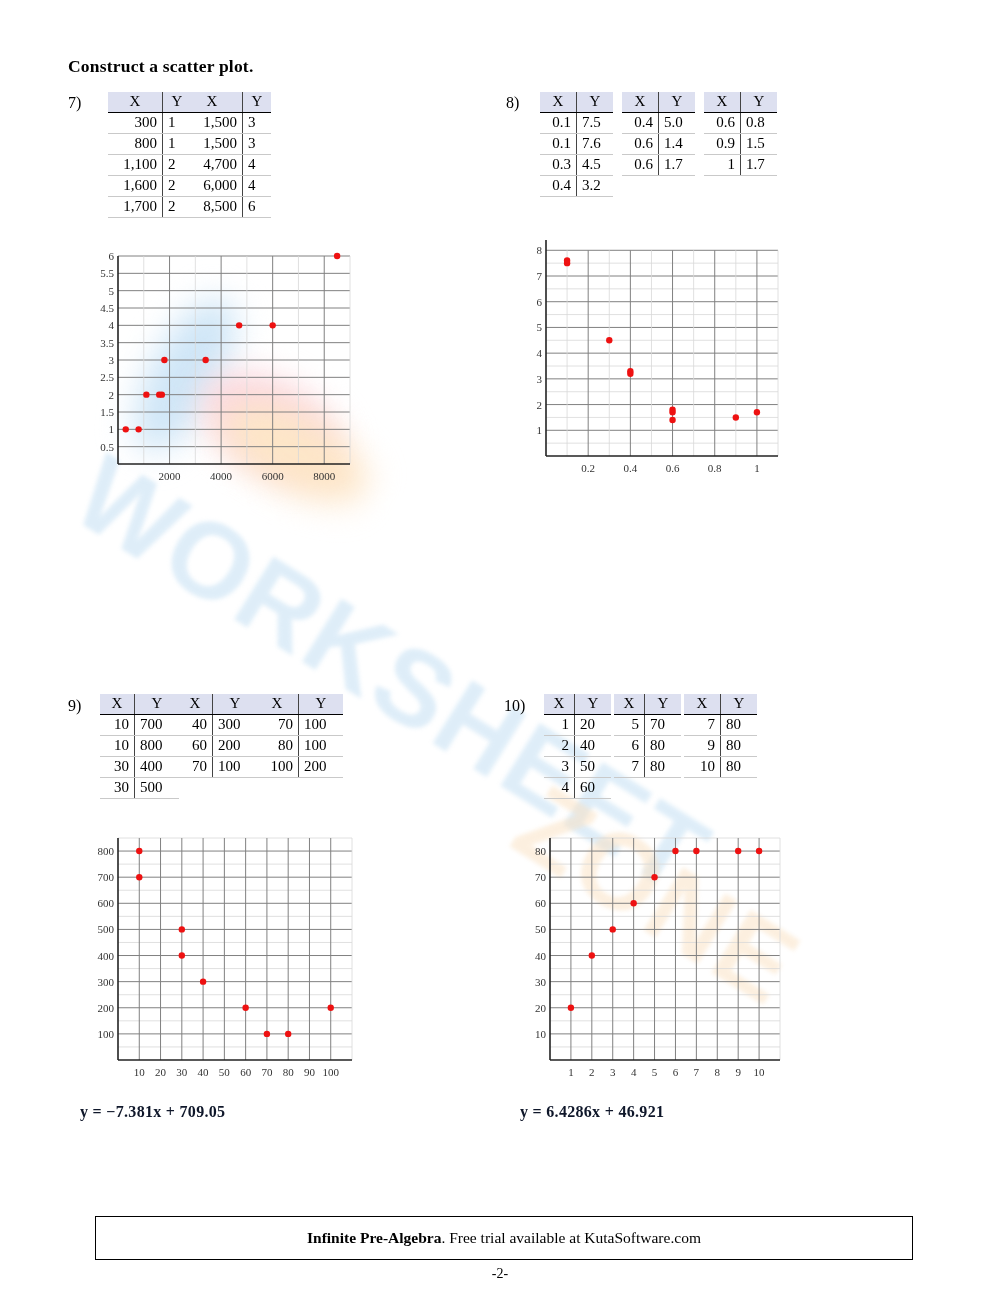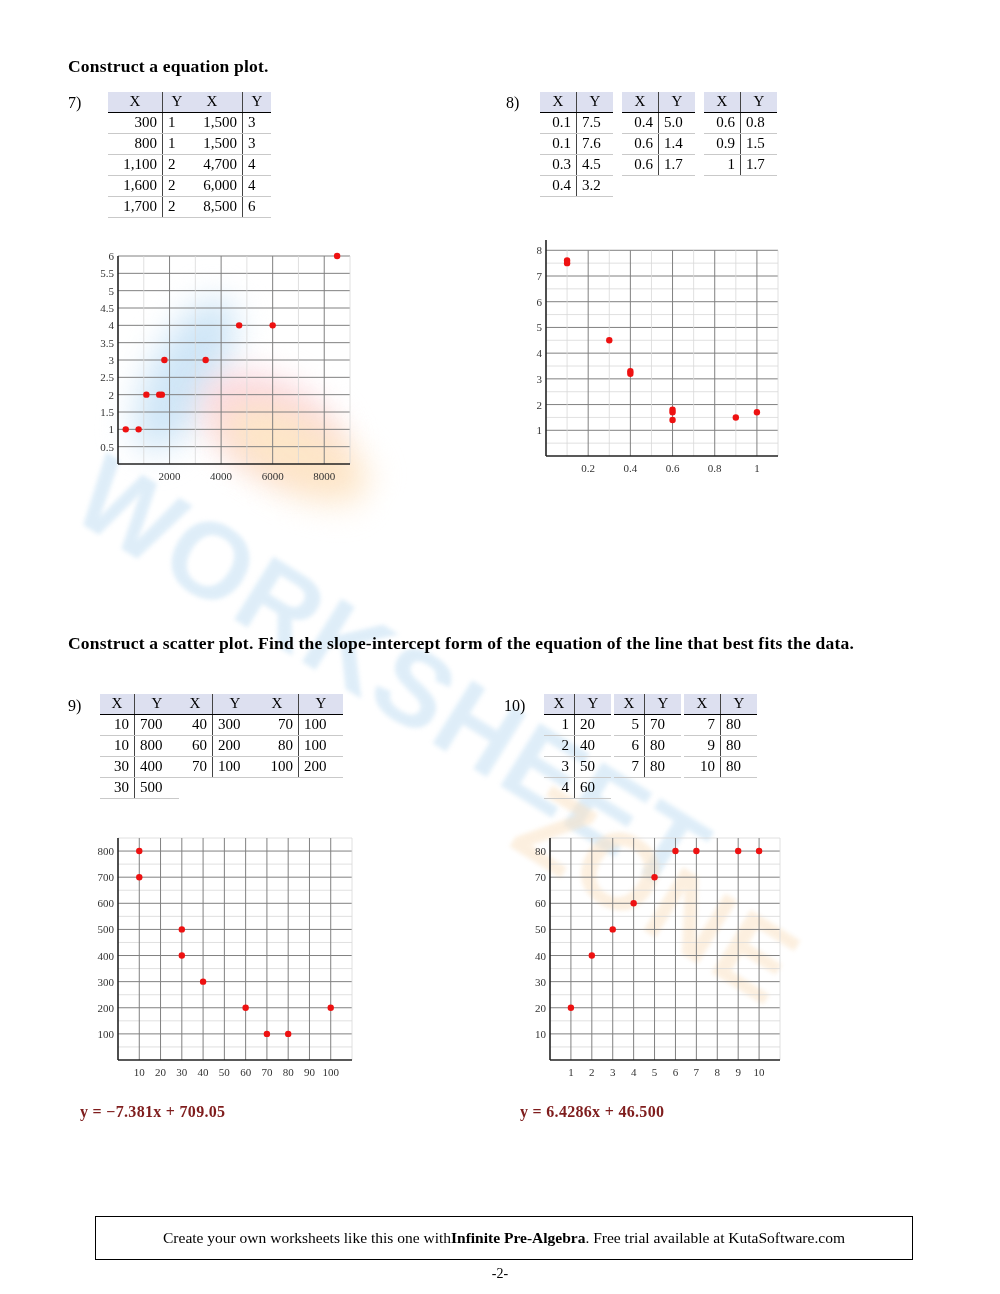--- a/index.html
+++ b/index.html
@@ -30,40 +30,40 @@
   .tbl th.cx,.tbl td.cx{border-right:1.4px solid #444;}
   .tbl td.cy{text-align:left;}
   .tbl th.cy{text-align:center;}
 
   
   .plot{position:absolute;}
   .plot svg{display:block;}
   .axlabel{font-family:"Liberation Serif",serif;font-size:11px;fill:#333;}
 
   
-  .answer{position:absolute;color:#7f1d1d;font-weight:700;font-size:16px;letter-spacing:.3px;}
+  .answer{position:absolute;color:#0f172a;font-weight:700;font-size:16px;letter-spacing:.3px;}
 
   
   .footbox{position:absolute;left:95px;top:1216px;width:816px;height:42px;border:1.6px solid #000;
            display:flex;align-items:center;justify-content:center;font-size:15.5px;}
   .footbox b{font-weight:700;text-align:center;}
   .pageno{position:absolute;left:0;right:0;top:1266px;text-align:center;font-size:14px;}
 </style>
 </head>
 <body>
 
 <div class="page">
 
   <div class="blob" style="left:150px;top:290px;width:70px;height:170px;background:#cfe6f7;transform:rotate(28deg);"></div>
   <div class="blob" style="left:195px;top:380px;width:150px;height:90px;background:#fbd7de;transform:rotate(28deg);"></div>
   <div class="blob" style="left:215px;top:415px;width:160px;height:75px;background:#fde6c8;transform:rotate(28deg);"></div>
   <div class="wm wm1">WORKSHEET</div>
   <div class="wm wm2">ZONE</div>
 
-  <div class="heading" style="left:68px;top:55px;width:600px;">Construct a equation plot.</div>
+  <div class="heading" style="left:68px;top:55px;width:600px;">Construct a scatter plot.</div>
 
   <div class="pnum" style="left:68px;top:94px;">7)</div>
   <table class="tbl" style="left:108px;top:92px;">
     <thead>
         <tr>
       <th class="cx" style="min-width:44px">X</th>
       <th class="cy" style="min-width:18px">Y</th>
     </tr>
       </thead>
     <tbody>
@@ -294,21 +294,20 @@
         <circle cx="112.36363636363636" cy="143.71428571428572" r="3.2" fill="#ee1111"></circle>
         <circle cx="112.36363636363636" cy="141.14285714285717" r="3.2" fill="#ee1111"></circle>
         <circle cx="154.54545454545453" cy="190" r="3.2" fill="#ee1111"></circle>
         <circle cx="154.54545454545453" cy="182.28571428571428" r="3.2" fill="#ee1111"></circle>
         <circle cx="154.54545454545453" cy="179.71428571428572" r="3.2" fill="#ee1111"></circle>
         <circle cx="217.8181818181818" cy="187.42857142857144" r="3.2" fill="#ee1111"></circle>
         <circle cx="238.9090909090909" cy="182.28571428571428" r="3.2" fill="#ee1111"></circle>
       </svg>
     </div>
 
-  <div class="heading" style="left:68px;top:632px;width:830px;">Construct a scatter plot.  Find the slope-intercept form of the equation of the line that best fits the data.</div>
 
   <div class="pnum" style="left:68px;top:697px;">9)</div>
   <table class="tbl" style="left:100px;top:694px;">
     <thead>
         <tr>
       <th class="cx" style="min-width:24px">X</th>
       <th class="cy" style="min-width:34px">Y</th>
     </tr>
       </thead>
     <tbody>
@@ -562,22 +561,21 @@
         <circle cx="73.81818181818181" cy="127.52941176470588" r="3.2" fill="#ee1111"></circle>
         <circle cx="94.72727272727272" cy="101.41176470588235" r="3.2" fill="#ee1111"></circle>
         <circle cx="115.63636363636364" cy="75.29411764705881" r="3.2" fill="#ee1111"></circle>
         <circle cx="136.54545454545456" cy="49.176470588235304" r="3.2" fill="#ee1111"></circle>
         <circle cx="157.45454545454544" cy="23.058823529411768" r="3.2" fill="#ee1111"></circle>
         <circle cx="178.36363636363637" cy="23.058823529411768" r="3.2" fill="#ee1111"></circle>
         <circle cx="220.1818181818182" cy="23.058823529411768" r="3.2" fill="#ee1111"></circle>
         <circle cx="241.0909090909091" cy="23.058823529411768" r="3.2" fill="#ee1111"></circle>
       </svg>
     </div>
-  <div class="answer" style="left:520px;top:1103px;">y = 6.4286x + 46.500</div>
+  <div class="answer" style="left:520px;top:1103px;">y = 6.4286x + 46.921</div>
 
   <div class="footbox">
-    <span>Create your own worksheets like this one with </span>
       <b>Infinite Pre-Algebra</b>
       <span>.  Free trial available at KutaSoftware.com</span>
   </div>
   <div class="pageno">-2-</div>
 
 </div>
 
 </body></html>

